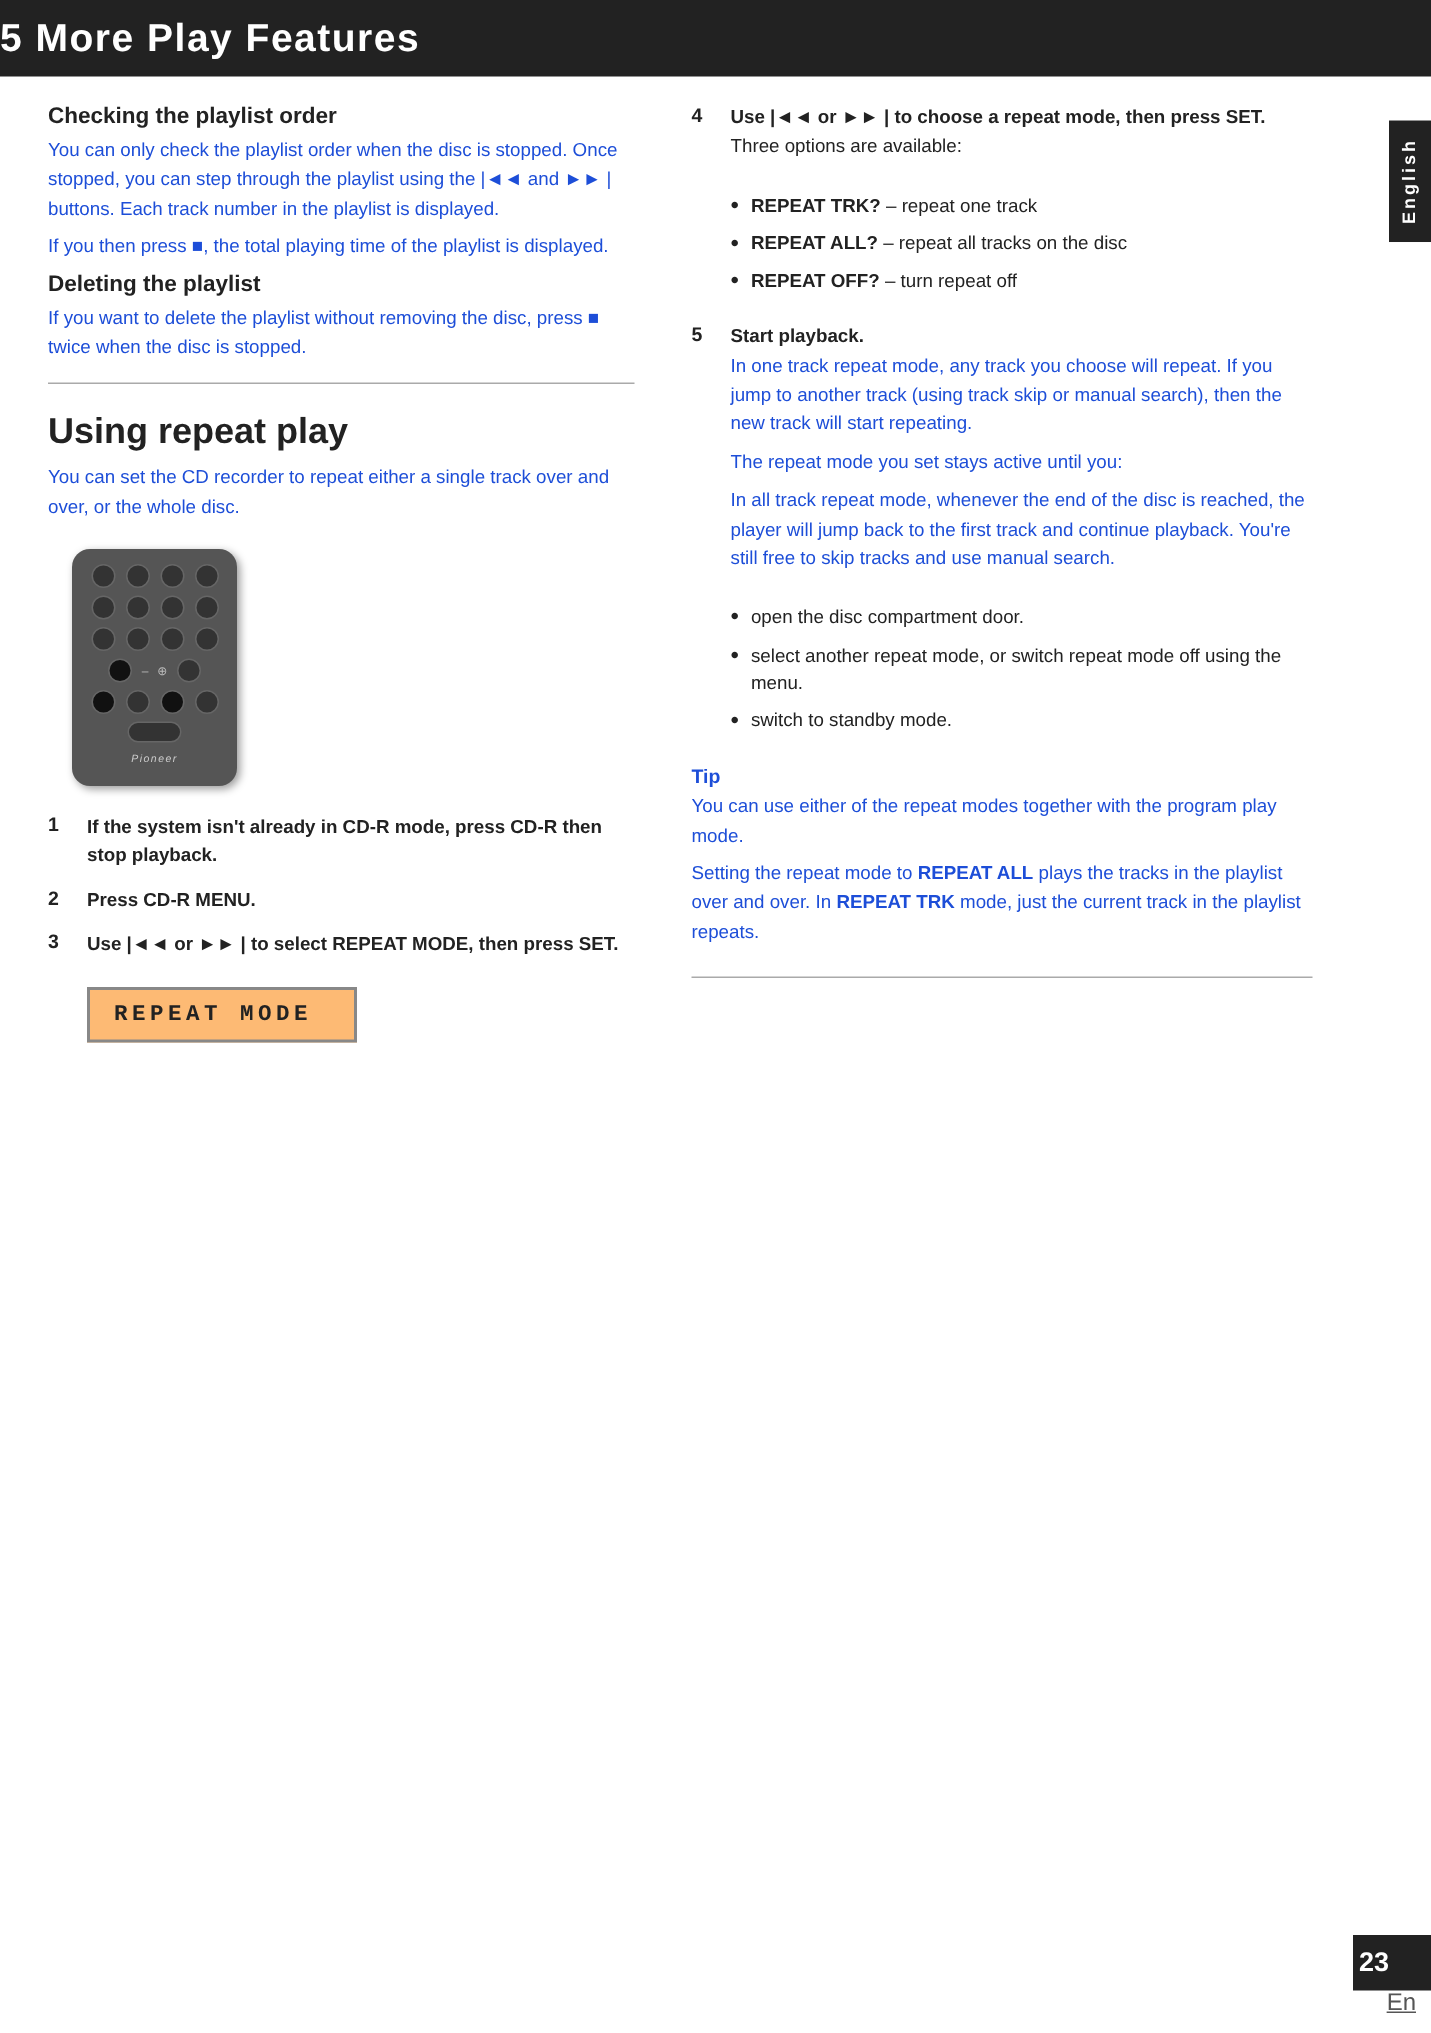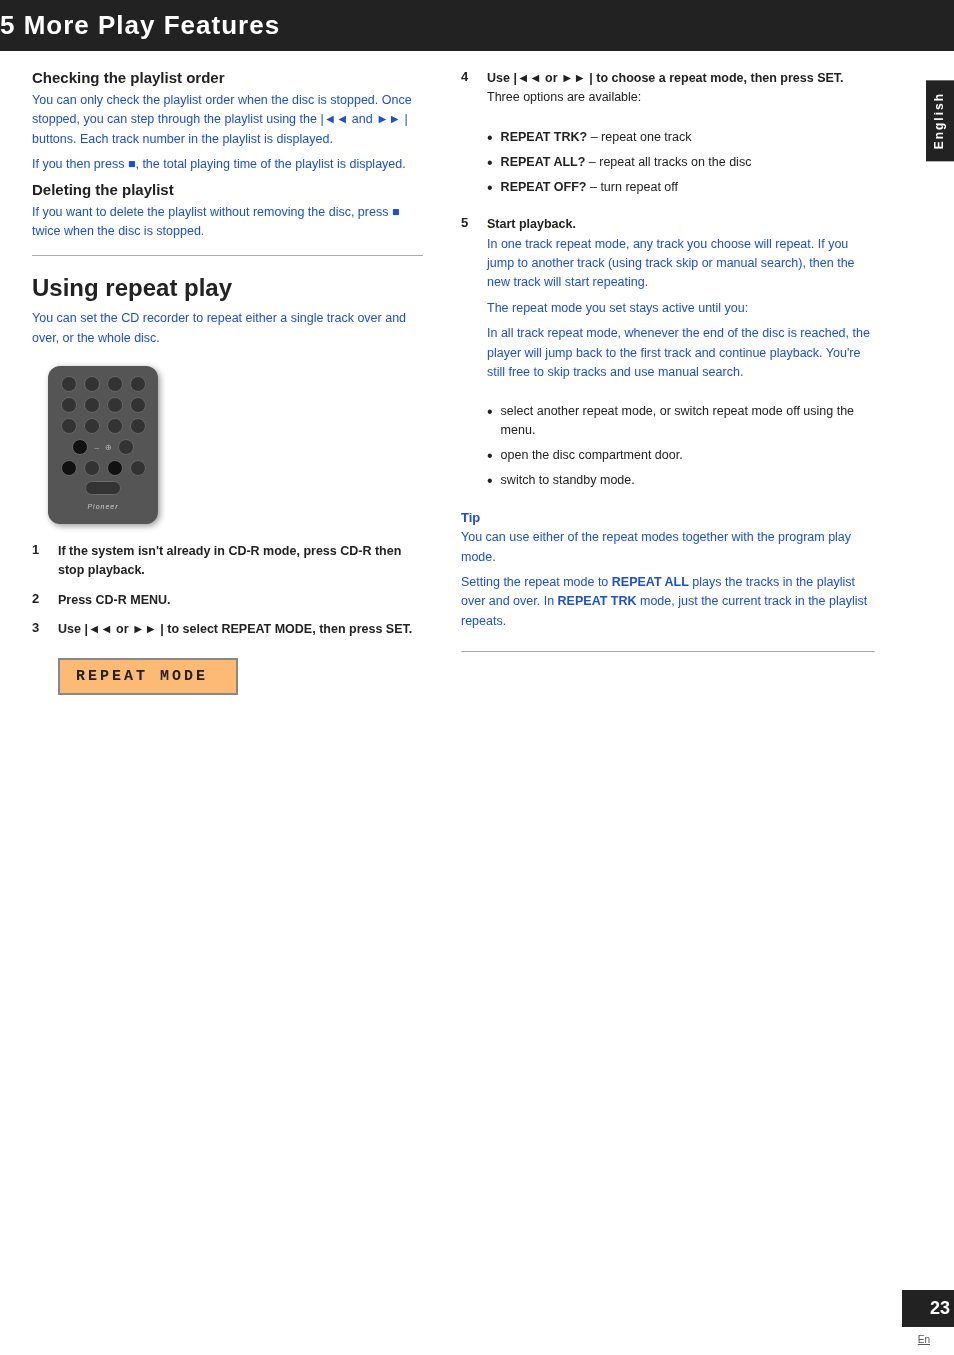--- a/index.html
+++ b/index.html
@@ -43,30 +43,30 @@
     }
 
     
     .page-number-box {
       position: absolute;
       bottom: 28px;
       right: 0;
       width: 52px;
       background: #222;
       color: #fff;
-      text-align: right;
+      text-align: left;
       font-size: 18px;
       font-weight: bold;
       padding: 8px 4px;
     }
     .page-number-en {
       position: absolute;
       bottom: 10px;
-      right: 24px;
-      font-size: 10px;
+      right: 10px;
+      font-size: 16px;
       color: #555;
       text-decoration: underline;
     }
 
     
     .main-layout {
       display: flex;
       padding: 0 0 0 0;
     }
 
@@ -378,24 +378,24 @@
 
     <div class="right-step">
       <span class="right-step-num">5</span>
       <div class="right-step-content">
         <b>Start playback.</b>
         <p>In one track repeat mode, any track you choose will repeat. If you jump to another track (using track skip or manual search), then the new track will start repeating.</p>
         <p>The repeat mode you set stays active until you:</p>
         <p>In all track repeat mode, whenever the end of the disc is reached, the player will jump back to the first track and continue playback. You're still free to skip tracks and use manual search.</p>
         <ul class="bullet-list">
           <li>
+              <span>open the disc compartment door.</span>
+            </li>
+          <li>
               <span>select another repeat mode, or switch repeat mode off using the menu.</span>
-            </li>
-          <li>
-              <span>open the disc compartment door.</span>
             </li>
           <li>
               <span>switch to standby mode.</span>
             </li>
         </ul>
       </div>
     </div>
 
     <div>
       <p class="tip-heading">Tip</p>

